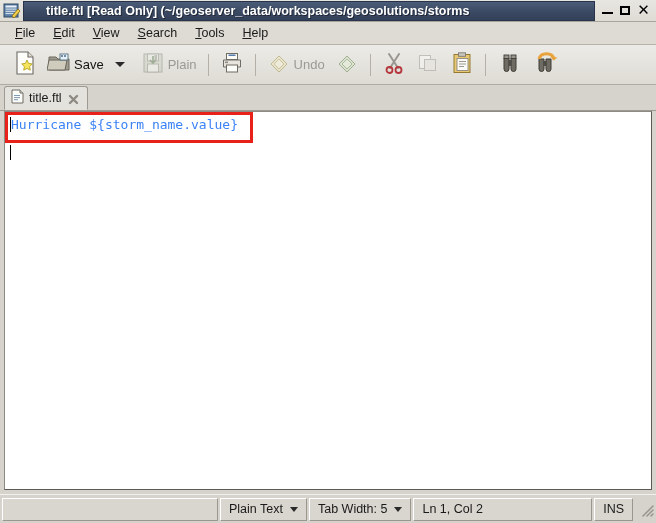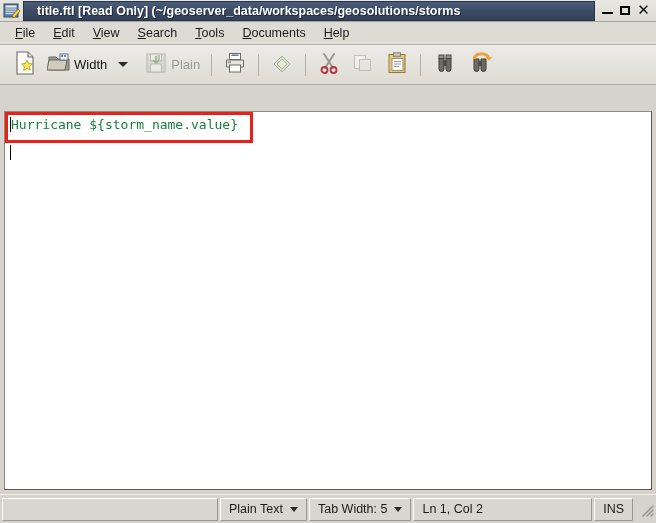--- a/index.html
+++ b/index.html
@@ -46,21 +46,21 @@
     display: flex;
     align-items: center;
     overflow: hidden;
     position: relative;
   }
   .title-text {
     color: #ffffff;
     font-size: 12.5px;
     font-weight: bold;
     white-space: nowrap;
-    padding-left: 13px;
+    padding-left: 22px;
     letter-spacing: 0px;
     text-shadow: 1px 1px 0 rgba(0,0,0,0.45);
   }
   .winbtns {
     flex: 0 0 auto;
     display: flex;
     align-items: center;
     gap: 5px;
     padding: 0 6px 0 4px;
     height: 20px;
@@ -206,21 +206,21 @@
     border-bottom-color: #5d5a55;
     box-sizing: border-box;
     overflow: hidden;
   }
   .editor-text {
     position: absolute;
     left: 6px; top: 4px;
     font-family: "DejaVu Sans Mono", "Liberation Mono", monospace;
     font-size: 13px;
     line-height: 17px;
-    color: #15803d;
+    color: #3b82f6;
     white-space: pre;
   }
   .caret-line {
     position: absolute;
     left: 5px; top: 5px;
     width: 1px; height: 15px;
     background: #000;
   }
   .caret-line2 {
     position: absolute;
@@ -309,21 +309,20 @@
       <span class="winbtn close">✕</span>
     </div>
   </div>
 
   <div class="menubar">
     <div class="menu-item"><u>F</u>ile</div>
     <div class="menu-item"><u>E</u>dit</div>
     <div class="menu-item"><u>V</u>iew</div>
     <div class="menu-item"><u>S</u>earch</div>
     <div class="menu-item"><u>T</u>ools</div>
-    <div class="menu-item"><u>D</u>ocuments</div>
     <div class="menu-item"><u>H</u>elp</div>
   </div>
 
   <div class="toolbar">
 
     <div class="tb-btn">
       <span class="icon">
         <svg width="24" height="26" viewBox="0 0 24 26">
           <path d="M4 2 h11 l5 5 v17 h-16 z" fill="#fdfdfb" stroke="#6e6b64" stroke-width="1.1"></path>
           <path d="M15 2 v5 h5" fill="#e4e1d8" stroke="#6e6b64" stroke-width="1.1"></path>
@@ -335,21 +334,21 @@
     <div class="tb-btn">
       <span class="icon">
         <svg width="24" height="22" viewBox="0 0 24 22">
           <path d="M2 5 h7 l2 2 h11 v11 h-20 z" fill="#9f9c8f" stroke="#6a675c" stroke-width="1"></path>
           <path d="M2 8 h18 l-2 10 h-18 z" fill="#cfccbe" stroke="#6a675c" stroke-width="1"></path>
           <rect x="13" y="2" width="8" height="6" fill="#e9f0f7" stroke="#55707f" stroke-width="0.9"></rect>
           <rect x="14" y="3" width="2" height="2" fill="#6f90a8"></rect>
           <rect x="17" y="3" width="2" height="2" fill="#6f90a8"></rect>
         </svg>
       </span>
-      <span class="tb-label">Width</span>
+      <span class="tb-label">Save</span>
       <span class="caret"></span>
     </div>
 
     <div class="tb-btn">
       <span class="icon">
         <svg width="24" height="24" viewBox="0 0 24 24" opacity="0.45">
           <rect x="3" y="3" width="18" height="18" fill="#c9cfc0" stroke="#7d8276" stroke-width="1"></rect>
           <rect x="6.5" y="3" width="11" height="7" fill="#eceee7" stroke="#7d8276" stroke-width="0.9"></rect>
           <rect x="13.5" y="4" width="2.5" height="5" fill="#8f9589"></rect>
           <rect x="6.5" y="13" width="11" height="8" fill="#f2f3ee" stroke="#7d8276" stroke-width="0.9"></rect>
@@ -368,20 +367,29 @@
           <rect x="8.5" y="3.5" width="7" height="1.4" fill="#4a6ea8"></rect>
           <path d="M3.5 9 h17 v7 h-17 z" fill="#e6e4dc" stroke="#6f6c65" stroke-width="1"></path>
           <rect x="6.5" y="14" width="11" height="7" fill="#fbfbf7" stroke="#6f6c65" stroke-width="1"></rect>
           <rect x="5" y="10.5" width="3" height="1.6" fill="#8e8b83"></rect>
         </svg>
       </span>
     </div>
 
     <div class="tb-sep"></div>
 
+    <div class="tb-btn">
+      <span class="icon">
+        <svg width="24" height="24" viewBox="0 0 24 24" opacity="0.5">
+          <path d="M4 13 L12 5 L20 13 L12 21 Z" fill="#efe7b8" stroke="#9a8f4a" stroke-width="1"></path>
+          <path d="M7 13 L12 8 L17 13 L12 18 Z" fill="#f7f2d6" stroke="#9a8f4a" stroke-width="0.8"></path>
+        </svg>
+      </span>
+      <span class="tb-label disabled">Undo</span>
+    </div>
 
     <div class="tb-btn">
       <span class="icon">
         <svg width="24" height="24" viewBox="0 0 24 24" opacity="0.5">
           <path d="M4 13 L12 5 L20 13 L12 21 Z" fill="#cfe2bd" stroke="#5d7a4a" stroke-width="1"></path>
           <path d="M7 13 L12 8 L17 13 L12 18 Z" fill="#e4f0d8" stroke="#5d7a4a" stroke-width="0.8"></path>
         </svg>
       </span>
     </div>
 
@@ -438,20 +446,37 @@
           <path d="M13 8 h5 v10 a2.5 2.5 0 0 1 -5 0 z" fill="#6e6b63" stroke="#3f3d38" stroke-width="1"></path>
           <rect x="10.5" y="10" width="3" height="5" fill="#4e4c46"></rect>
           <path d="M6 8 C8 1 19 1 21 8" fill="none" stroke="#e8a33d" stroke-width="3.2"></path>
           <path d="M21 9.5 l-3.6 -3.2 h7 z" fill="#e8a33d"></path>
         </svg>
       </span>
     </div>
 
   </div>
 
+  <div class="tabstrip">
+    <div class="tab">
+      <span class="icon">
+        <svg width="13" height="15" viewBox="0 0 13 15">
+          <path d="M1 1 h8 l3 3 v10 h-11 z" fill="#fbfbf8" stroke="#6f6c65" stroke-width="1"></path>
+          <path d="M9 1 v3 h3" fill="#dddad1" stroke="#6f6c65" stroke-width="1"></path>
+          <path d="M3 6.5 h6 M3 8.6 h6 M3 10.7 h4" stroke="#7e9bb8" stroke-width="1"></path>
+        </svg>
+      </span>
+      <span class="tab-label">title.ftl</span>
+      <span class="tab-close">
+        <svg width="13" height="13" viewBox="0 0 13 13">
+          <path d="M3 3 L10 10 M10 3 L3 10" stroke="#8d8a84" stroke-width="2.4" stroke-linecap="round"></path>
+        </svg>
+      </span>
+    </div>
+  </div>
 
   <div class="editor-frame">
     <span class="caret-line"></span>
     <span class="caret-line2"></span>
     <div class="editor-text">Hurricane ${storm_name.value}</div>
   </div>
 
   <div class="annot-box"></div>
 
   <div class="statusbar">

